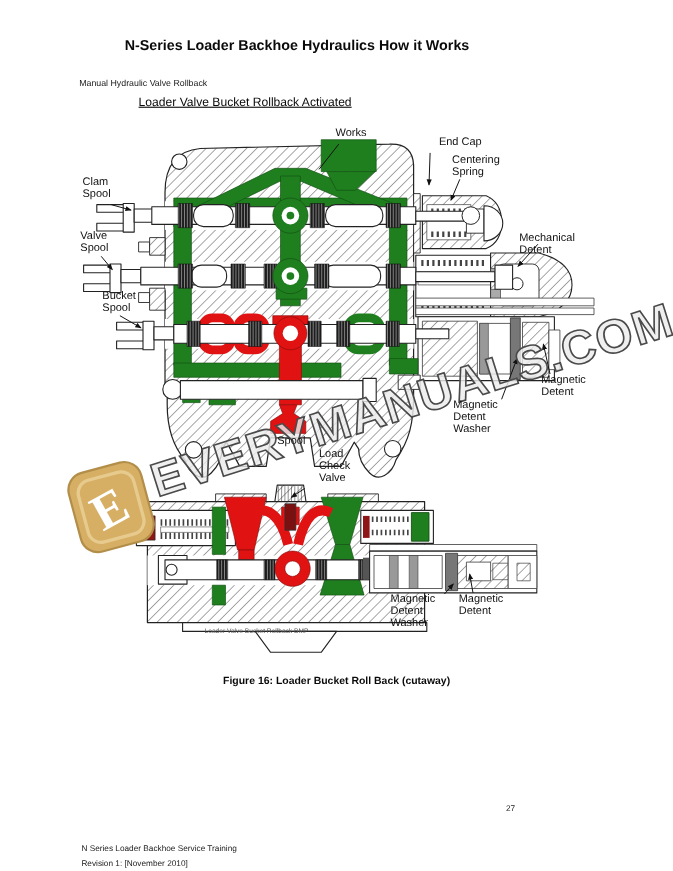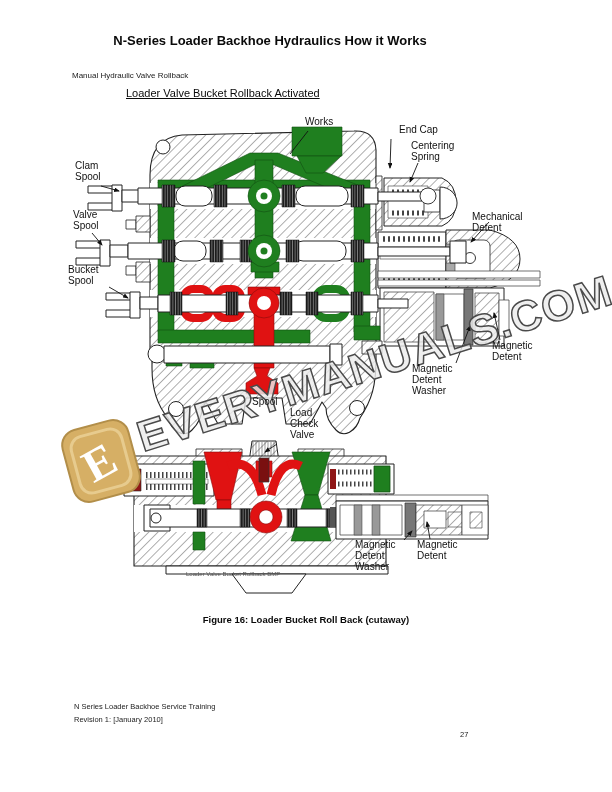--- a/index.html
+++ b/index.html
@@ -10,21 +10,21 @@
   .sub{position:absolute;top:71px;left:72px;font-size:8px;color:#1a1a1a;}
   .ftitle{position:absolute;top:87px;left:126px;font-size:11px;color:#0a0a0a;
           text-decoration:underline;}
   .diagram{position:absolute;top:0;left:0;width:612px;height:792px;}
   svg{position:absolute;top:0;left:0;}
   .lbl{position:absolute;font-size:10px;line-height:1.08;color:#111;
        white-space:pre-line;}
   .lbl-tiny{position:absolute;font-size:6px;color:#555;white-space:nowrap;}
   .cap{position:absolute;top:614px;left:0;width:612px;text-align:center;
        font-size:9.5px;font-weight:bold;color:#0a0a0a;}
-  .foot{position:absolute;top:702px;left:74px;font-size:7.5px;color:#222;}
+  .foot{position:absolute;top:767px;left:74px;font-size:7.5px;color:#222;}
   .foot div{margin-bottom:4px;}
   .pnum{position:absolute;top:730px;left:460px;width:44px;text-align:left;
         font-size:7.5px;color:#222;}
 </style>
 </head>
 <body>
 
 <div class="page">
 
   <div class="hdr">N-Series Loader Backhoe Hydraulics How it Works</div>
@@ -283,21 +283,21 @@
     <div class="lbl" style="left:305px;top:117px">Works</div>
     <div class="lbl" style="left:399px;top:125px">End Cap</div>
     <div class="lbl" style="left:411px;top:141px">Centering
 Spring</div>
     <div class="lbl" style="left:472px;top:212px">Mechanical
 Detent</div>
     <div class="lbl" style="left:75px;top:161px">Clam
 Spool</div>
     <div class="lbl" style="left:73px;top:210px">Valve
 Spool</div>
-    <div class="lbl" style="left:68px;top:265px">Bucket
+    <div class="lbl" style="left:93px;top:265px">Bucket
 Spool</div>
     <div class="lbl" style="left:412px;top:364px">Magnetic
 Detent
 Washer</div>
     <div class="lbl" style="left:492px;top:341px">Magnetic
 Detent</div>
     <div class="lbl" style="left:252px;top:397px">Spool</div>
     <div class="lbl" style="left:290px;top:408px">Load
 Check
 Valve</div>
@@ -306,17 +306,17 @@
 Washer</div>
     <div class="lbl" style="left:417px;top:540px">Magnetic
 Detent</div>
     <div class="lbl-tiny" style="left:186px;top:571px">Loader Valve Bucket Rollback BMP</div>
   </div>
 
   <div class="cap">Figure 16: Loader Bucket Roll Back (cutaway)</div>
 
   <div class="foot">
     <div>N Series Loader Backhoe Service Training</div>
-    <div>Revision 1: [January 2010]</div>
+    <div>Revision 1: [November 2010]</div>
   </div>
   <div class="pnum">27</div>
 
 </div>
 
 </body></html>

